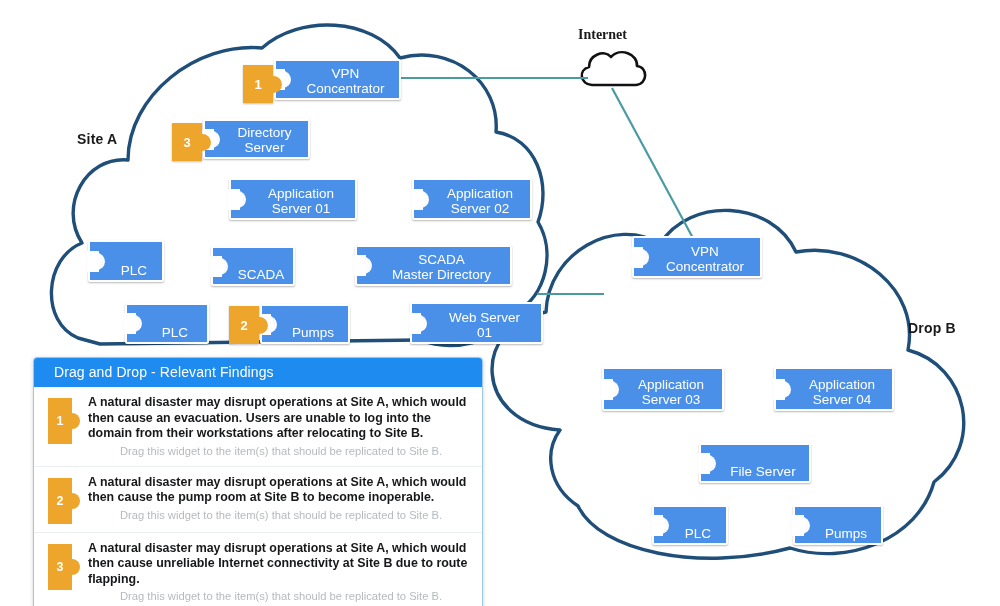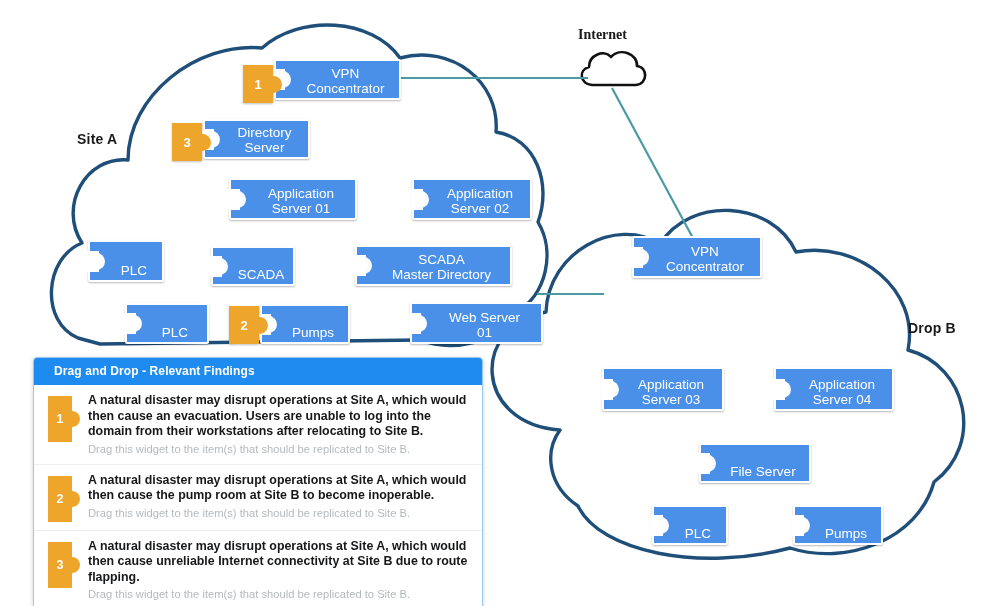--- a/index.html
+++ b/index.html
@@ -94,24 +94,23 @@
     background:#ffffff;
     border:1px solid #9cc7ef;
     border-radius:4px;
     box-shadow:0 1px 4px rgba(0,0,0,.18);
     z-index:30;
     overflow:hidden;
   }
   #findings .hdr{
     background:#1e8bf0;
     color:#ffffff;
-    font-size:12px;
+    font-size:14px;
     padding:6px 0 7px 20px;
     letter-spacing:.1px;
-    font-weight:bold;
   }
   .finding{
     display:flex;
     align-items:flex-start;
     padding:8px 10px 8px 14px;
     border-bottom:1px solid #eceff1;
     position:relative;
   }
   .finding:last-child{border-bottom:none;}
   .f-tag{
@@ -128,21 +127,21 @@
     position:absolute;right:-8px;top:50%;margin-top:-8px;
     width:16px;height:16px;border-radius:50%;background:#eda52b;
   }
   .f-tag .num{position:relative;z-index:2;}
   .f-body{flex:1 1 auto;}
   .f-title{
     font-size:12.4px;font-weight:bold;color:#17181a;
     line-height:15.5px;
   }
   .f-sub{
-    font-size:11.2px;color:#b6babd;margin-top:3px;line-height:13px;
+    font-size:11.2px;color:#b6babd;margin-top:3px;line-height:13px;margin-left:32px;
   }
 </style>
 </head>
 <body>
 
 <div id="stage">
 
   <svg id="bg" viewBox="0 0 1000 606">
 
     <path d="M78 338

